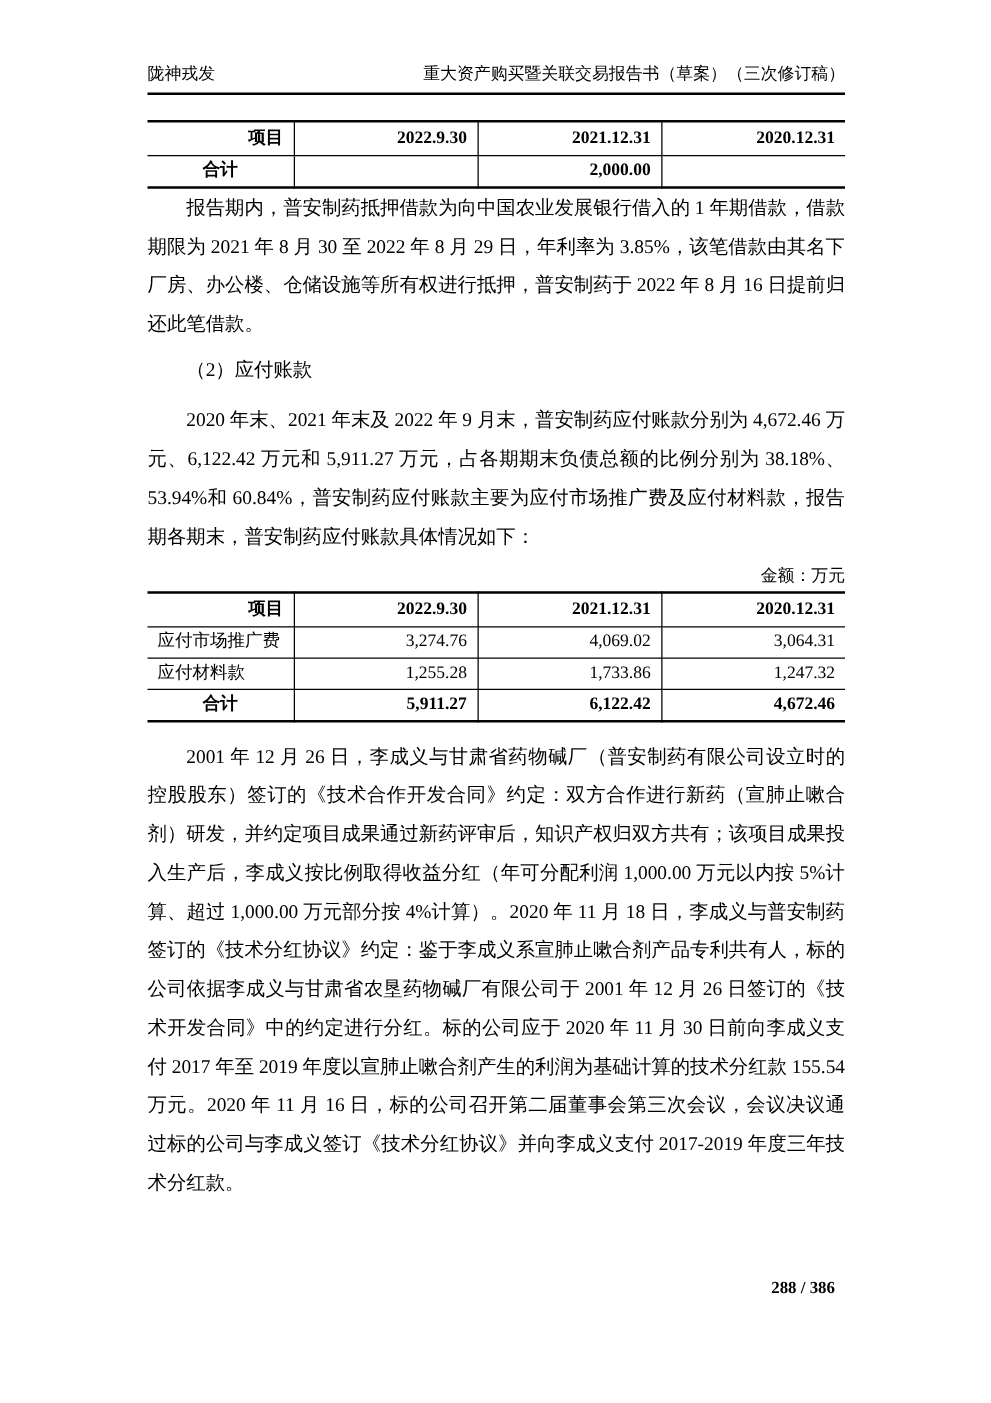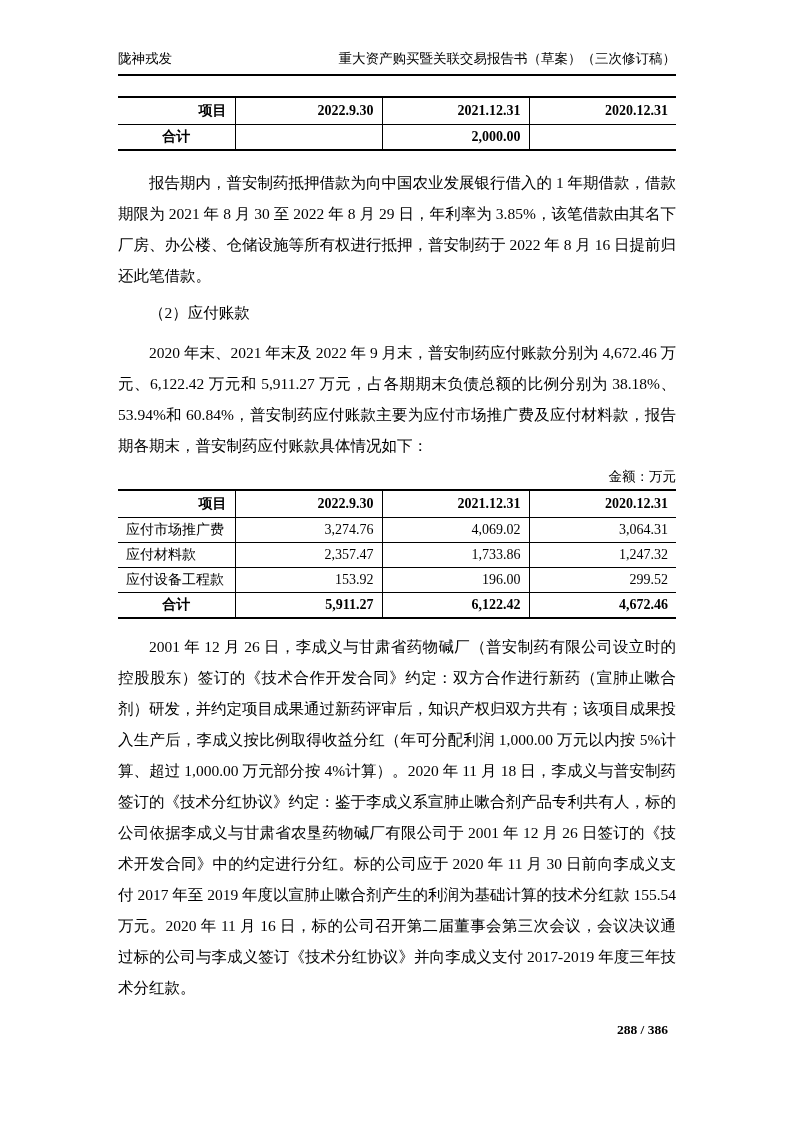--- a/index.html
+++ b/index.html
@@ -54,21 +54,21 @@
   .center { text-align: center; }
   .tbl-1 { margin-top: 20px; }
   .tbl-2 { margin-top: 3px; }
   .para {
     font-size: 15.5px;
     line-height: 31px;
     text-align: justify;
     text-indent: 2em;
     margin: 0;
   }
-  .para-1 { margin-top: 16px; }
+  .para-1 { }
   .para-2 { margin-top: 12px; }
   .para-3 { margin-top: 12px; }
   .sub-heading {
     font-size: 15.5px;
     line-height: 24px;
     text-indent: 2em;
     margin: 0;
     margin-top: 10px;
   }
   .unit-label {
@@ -145,29 +145,23 @@
       </thead>
     <tbody>
         <tr>
           <td class="cell-label">应付市场推广费</td>
           <td class="cell-num">3,274.76</td>
           <td class="cell-num">4,069.02</td>
           <td class="cell-num">3,064.31</td>
         </tr>
         <tr>
           <td class="cell-label">应付材料款</td>
-          <td class="cell-num">2,357.47</td>
+          <td class="cell-num">1,255.28</td>
           <td class="cell-num">1,733.86</td>
           <td class="cell-num">1,247.32</td>
-        </tr>
-        <tr>
-          <td class="cell-label">应付设备工程款</td>
-          <td class="cell-num">153.92</td>
-          <td class="cell-num">196.00</td>
-          <td class="cell-num">299.52</td>
         </tr>
         <tr>
           <td class="cell-label bold center">合计</td>
           <td class="cell-num bold">5,911.27</td>
           <td class="cell-num bold">6,122.42</td>
           <td class="cell-num bold">4,672.46</td>
         </tr>
       </tbody>
   </table>
 

